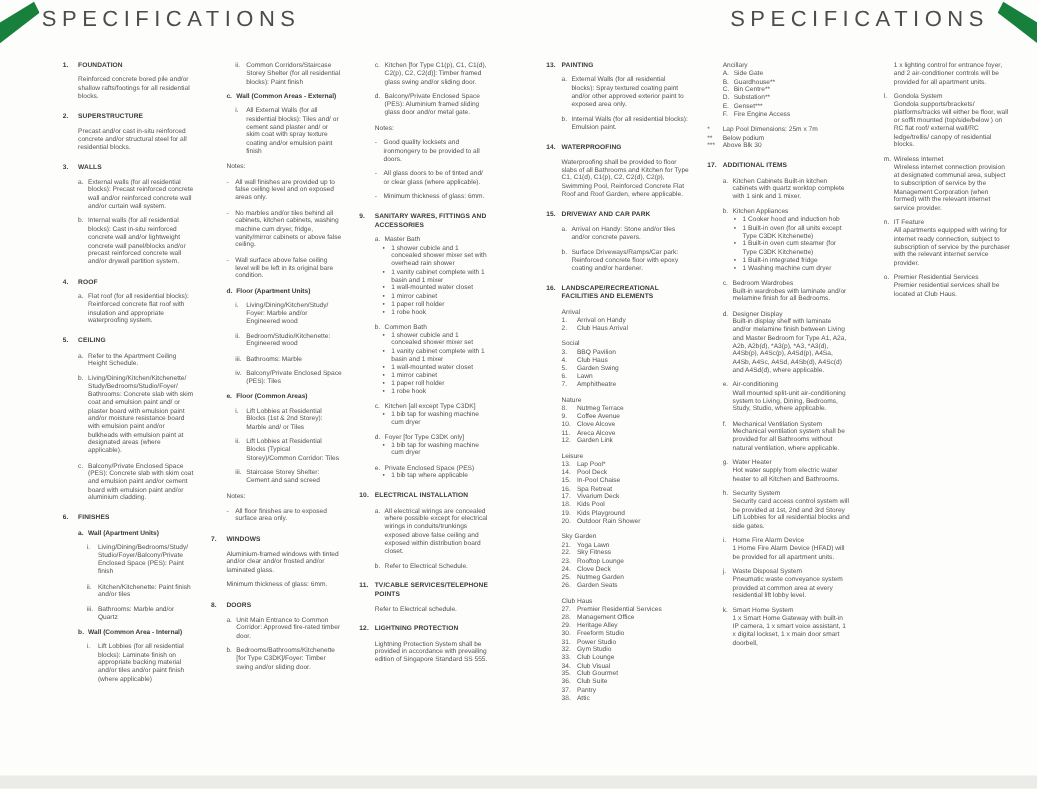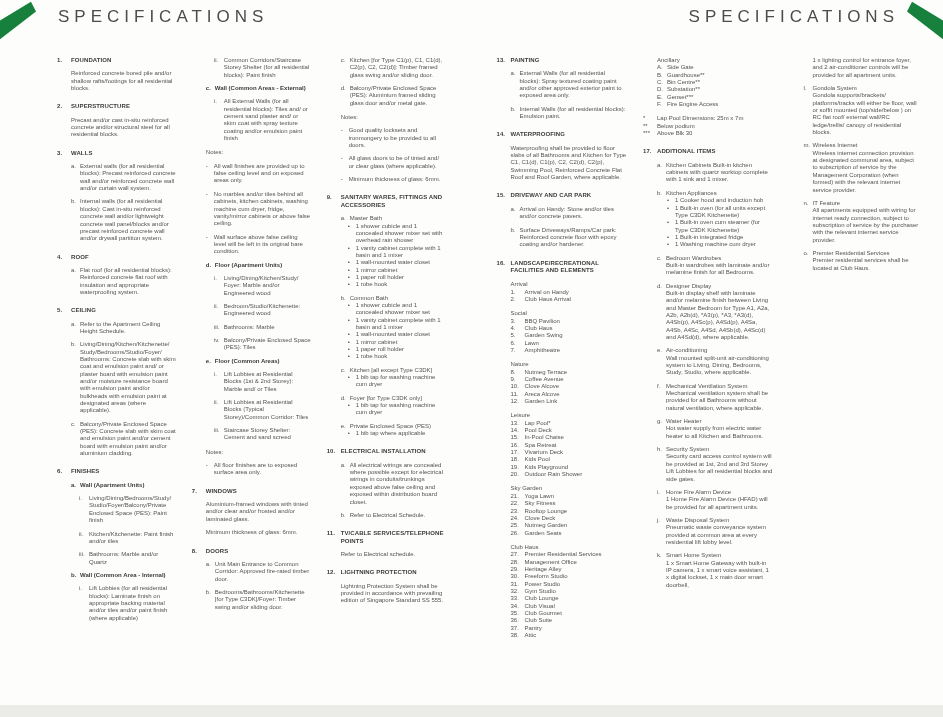--- a/index.html
+++ b/index.html
@@ -5,22 +5,22 @@
   * { margin:0; padding:0; box-sizing:border-box; }
   html,body { width:943px; height:717px; overflow:hidden; background:#fdfdfc;
     font-family:"Liberation Sans","DejaVu Sans",sans-serif; }
   .sheet { position:relative; width:943px; height:717px; display:flex; }
   .page { position:relative; width:471.5px; height:717px; padding-top:57px; }
   .page.left  { padding-left:57px; padding-right:26px; }
   .page.right { padding-left:25px; padding-right:23px; }
   .corner { position:absolute; top:0; width:36px; height:41px; background:#17803d; }
   .corner.cl { left:0;  clip-path:polygon(0 50%, 86% 4%, 100% 28%, 0 96%); }
   .corner.cr { right:0; clip-path:polygon(100% 50%, 14% 4%, 0 28%, 100% 96%); }
-  .title { position:absolute; top:7px; font-size:17px; font-weight:400;
-    letter-spacing:5px; color:#4c4c4c; white-space:nowrap;margin-left:20px; }
+  .title { position:absolute; top:7px; font-size:20px; font-weight:400;
+    letter-spacing:5px; color:#4c4c4c; white-space:nowrap; }
   .page.left  .title { left:38px; }
   .page.right .title { right:44px; }
   .cols { display:flex; gap:16px; height:646px; }
   .col { flex:1; padding-left:14px; font-size:6px; line-height:7.35px; color:#535353; }
   .it { position:relative; margin-top:6px; }
   .col > .it:first-child { margin-top:0; }
   .lb { position:absolute; left:0; white-space:nowrap; }
   .sec { margin-top:11px; font-weight:bold; color:#3b3b3b; letter-spacing:.1px; }
   .sec .lb { left:-14px; }
   .ab { font-weight:bold; color:#3b3b3b; }

